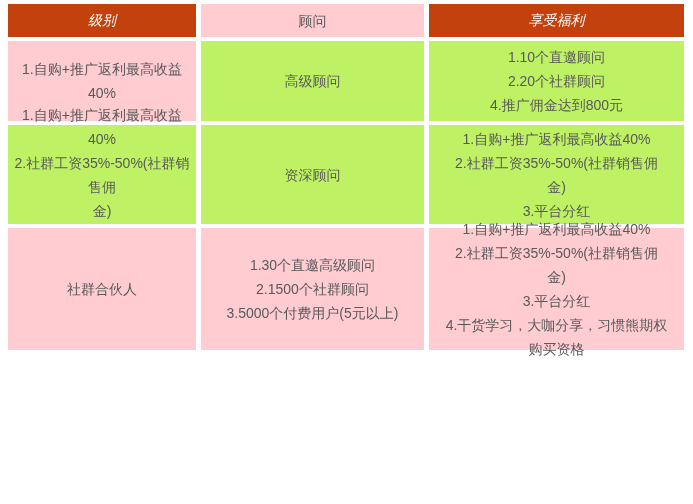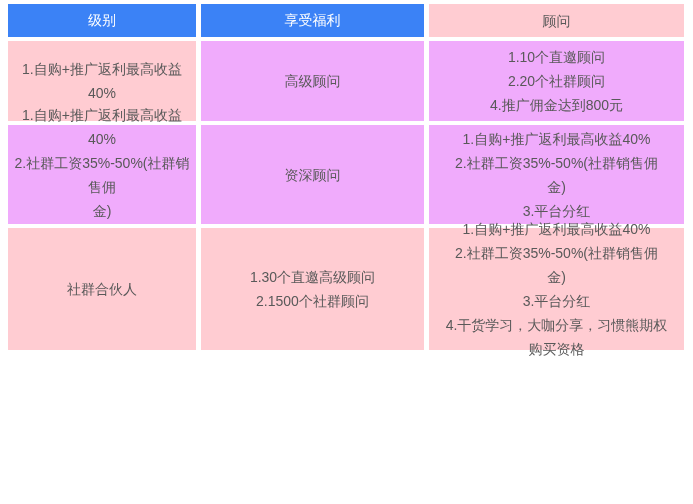--- a/index.html
+++ b/index.html
@@ -32,48 +32,49 @@
     align-items: center;
     text-align: center;
     font-size: 14px;
     line-height: 24px;
     color: #595959;
     padding: 0 6px;
     box-sizing: border-box;
     white-space: pre-line;
   }
   .hd {
-    background: #3b82f6;
+    background: #c2410c;
     color: #ffffff;
     line-height: 33px;
     white-space: nowrap;
+    font-style: italic;
   }
   .r-med  { background: #ffccd2; }
-  .r-light{ background: #f0abfc; }
+  .r-light{ background: #bef264; }
   .line { white-space: pre-line; }
 </style>
 </head>
 <body>
 
 <div class="grid">
 
   <div class="cell hd">级别</div>
+  <div class="cell r-med">顾问</div>
+
   <div class="cell hd">享受福利</div>
-
-  <div class="cell r-med">顾问</div>
   <div class="cell r-med"><div class="line">1.自购+推广返利最高收益40%</div></div>
 
   <div class="cell r-light">高级顾问</div>
   <div class="cell r-light"><div class="line">1.10个直邀顾问</div><div class="line">2.20个社群顾问</div><div class="line">4.推广佣金达到800元</div></div>
   <div class="cell r-light"><div class="line">1.自购+推广返利最高收益40%</div><div class="line">2.社群工资35%-50%(社群销售佣
 金)</div><div class="line">8.小群效应共读计划</div></div>
 
   <div class="cell r-light">资深顾问</div>
   <div class="cell r-light"><div class="line">1.自购+推广返利最高收益40%</div><div class="line">2.社群工资35%-50%(社群销售佣
 金)</div><div class="line">3.平台分红</div></div>
 
   <div class="cell r-med">社群合伙人</div>
-  <div class="cell r-med"><div class="line">1.30个直邀高级顾问</div><div class="line">2.1500个社群顾问</div></div>
+  <div class="cell r-med"><div class="line">1.30个直邀高级顾问</div><div class="line">2.1500个社群顾问</div><div class="line">3.5000个付费用户(5元以上)</div></div>
   <div class="cell r-med"><div class="line">1.自购+推广返利最高收益40%</div><div class="line">2.社群工资35%-50%(社群销售佣
 金)</div><div class="line">3.平台分红</div><div class="line">4.干货学习，大咖分享，习惯熊期权
 购买资格</div></div>
 
 </div>
 
 </body></html>

